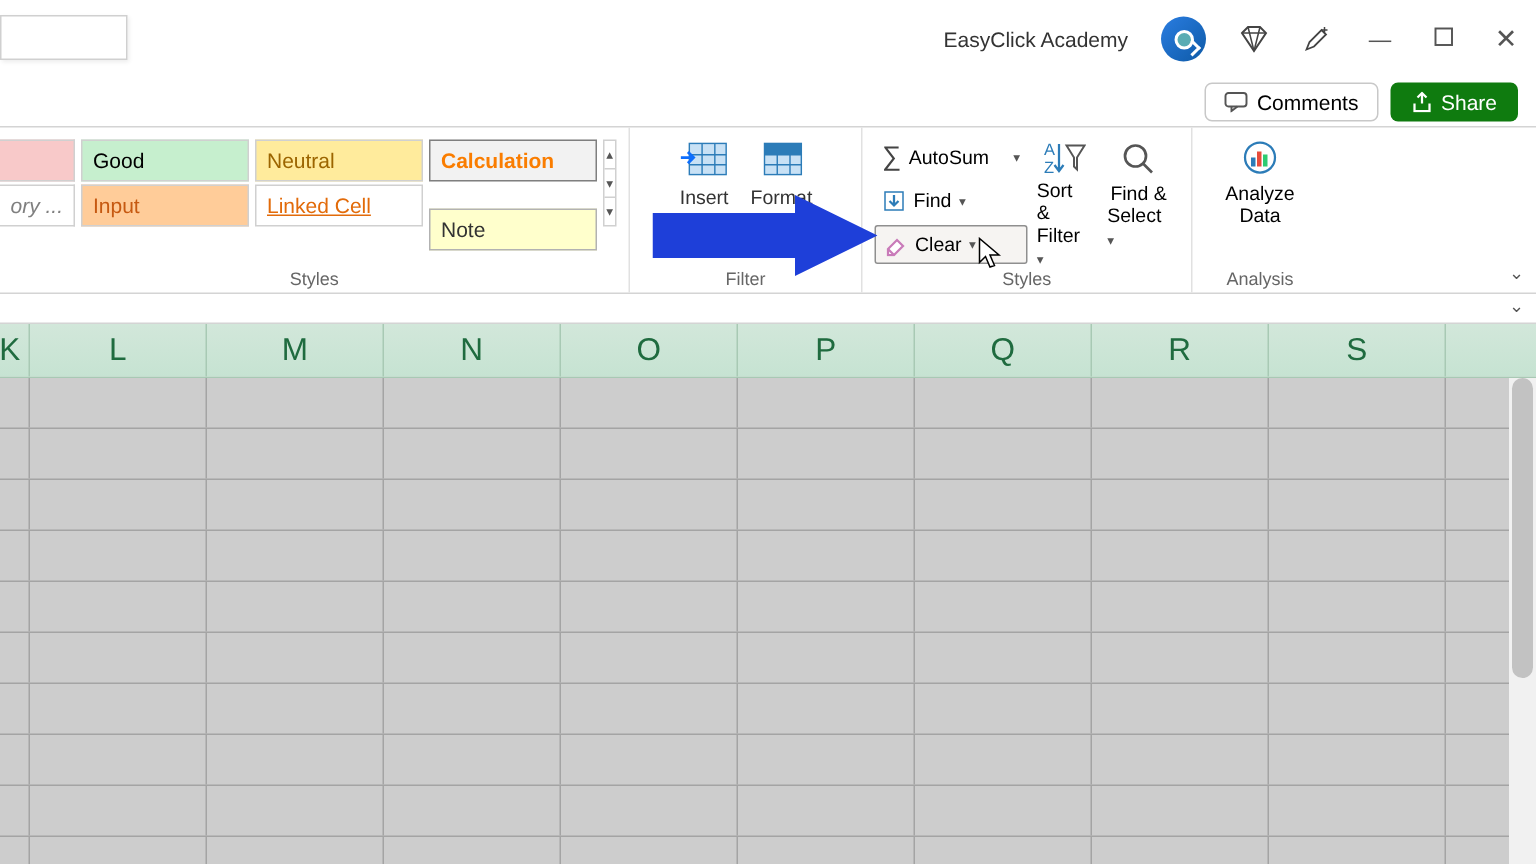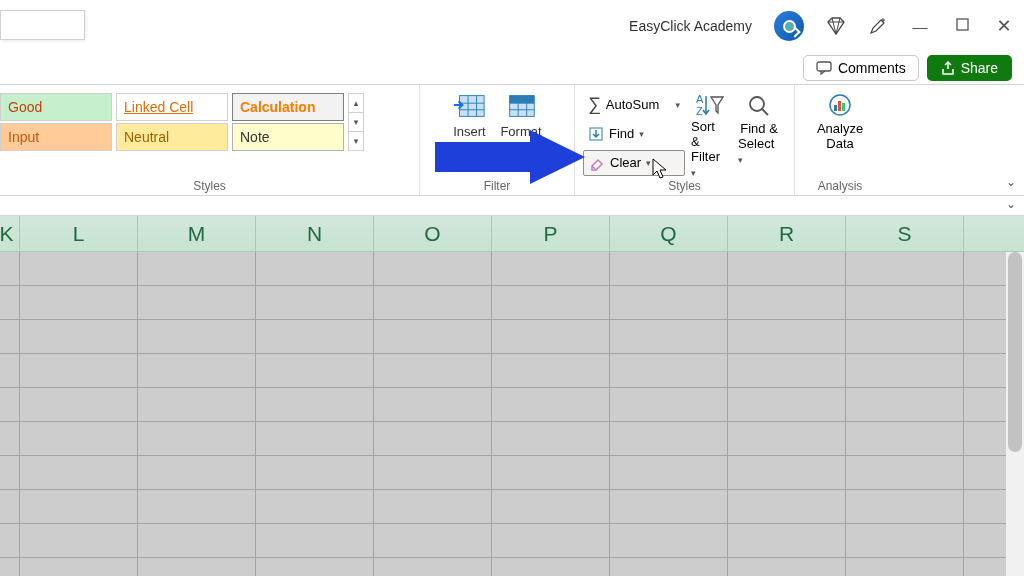--- a/index.html
+++ b/index.html
@@ -373,31 +373,35 @@
       </svg>
     <span>Share</span>
   </button>
 </div>
 
 <div class="ribbon">
 
   <div class="ribbon-group styles-group">
     <div class="styles-gallery" id="styles-gallery">
 
+    <div class="style-col">
+          <div class="style-tile" style="width: 50px; background: rgb(248, 201, 201); color: rgb(156, 0, 6); border-left: none;"></div>
+          <div class="style-tile" style="width: 50px; background: rgb(255, 255, 255); color: rgb(127, 127, 127); font-style: italic; border-left: none;">ory ...</div>
+        </div>
         <div class="style-col">
-          <div class="style-tile" style="width: 112px; background: rgb(198, 239, 206); color: #c2410c;">Good</div>
+          <div class="style-tile" style="width: 112px; background: rgb(198, 239, 206); color: #000000;">Good</div>
           <div class="style-tile" style="width: 112px; background: rgb(255, 204, 153); color: rgb(198, 89, 17);">Input</div>
         </div>
         <div class="style-col">
+          <div class="style-tile" style="width: 112px; background: rgb(255, 235, 156); color: rgb(156, 101, 0);">Neutral</div>
           <div class="style-tile" style="width: 112px; background: rgb(255, 255, 255); color: rgb(226, 107, 10); text-decoration: underline;">Linked Cell</div>
-          <div class="style-tile" style="width: 112px; background: rgb(255, 235, 156); color: rgb(156, 101, 0);">Neutral</div>
         </div>
         <div class="style-col">
           <div class="style-tile" style="width: 112px; background: rgb(242, 242, 242); color: rgb(250, 125, 0); font-weight: 600; border-color: rgb(127, 127, 127);">Calculation</div>
-          <div class="style-tile" style="width: 112px; background: rgb(255, 255, 204); color: rgb(51, 51, 51); border-color: rgb(178, 178, 178);">Note</div>
+          <div class="style-tile" style="width: 112px; background: rgb(255, 255, 204); color: rgb(51, 51, 51); border-color: rgb(178, 178, 178); margin-top: 16px;">Note</div>
         </div>
         <div class="gallery-scroll">
           <div>▴</div>
           <div>▾</div>
           <div>▾</div>
         </div>
       </div>
     <div class="group-label">Styles</div>
   </div>
 

